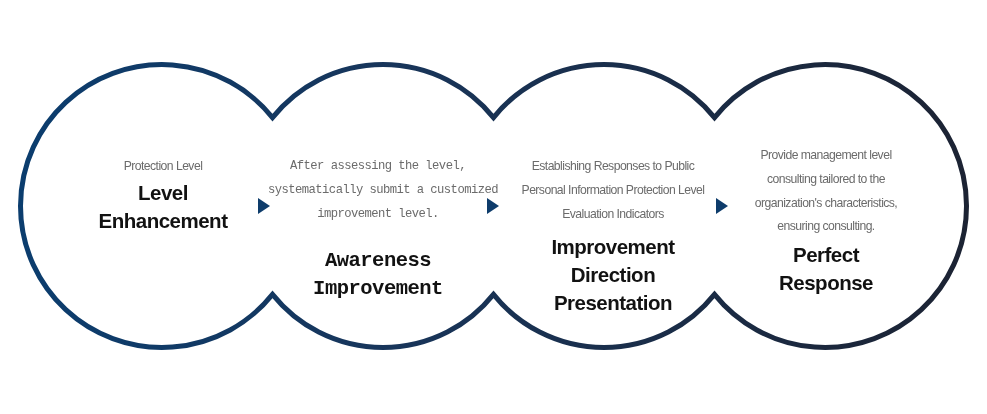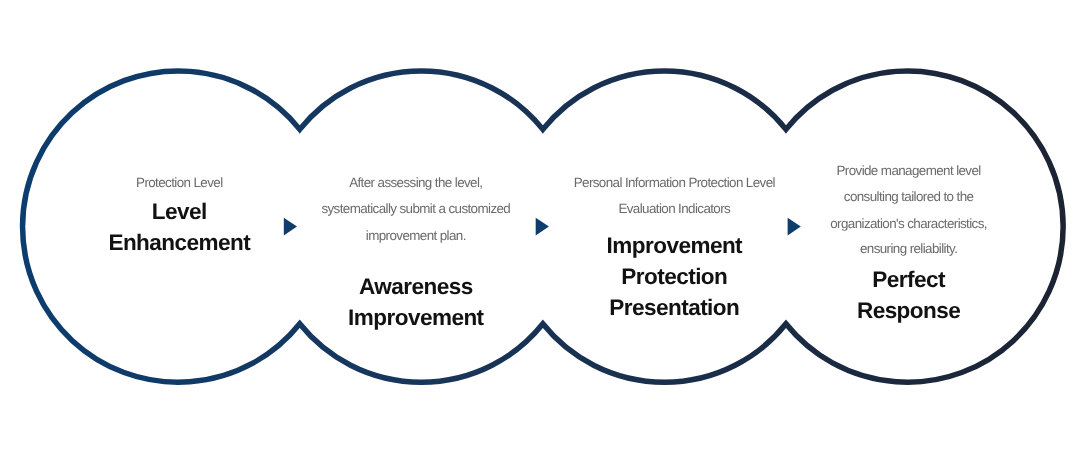--- a/index.html
+++ b/index.html
@@ -75,50 +75,51 @@
 <div class="step" id="step-0" style="left:53px; top:155px;">
   <p class="step-desc">
     <span>Protection Level</span>
   </p>
   <h2 class="step-title" style="">
     <span>Level</span>
     <span>Enhancement</span>
   </h2>
 </div>
 
-<div class="step" id="step-1" style="left:268px; top:155px;">
+<div class="step" id="step-1" style="left:268px; top:155px;font-family:Liberation Mono, monospace;">
   <p class="step-desc">
     <span>After assessing the level,</span>
     <span>systematically submit a customized</span>
-    <span>improvement plan.</span>
+    <span>improvement level.</span>
   </p>
   <h2 class="step-title" style="margin-top:21px;">
     <span>Awareness</span>
     <span>Improvement</span>
   </h2>
 </div>
 
 <div class="step" id="step-2" style="left:503px; top:155px;">
   <p class="step-desc">
+    <span>Establishing Responses to Public</span>
     <span>Personal Information Protection Level</span>
     <span>Evaluation Indicators</span>
   </p>
   <h2 class="step-title" style="margin-top:7px;">
     <span>Improvement</span>
-    <span>Protection</span>
+    <span>Direction</span>
     <span>Presentation</span>
   </h2>
 </div>
 
 <div class="step" id="step-3" style="left:716px; top:144px;">
   <p class="step-desc">
     <span>Provide management level</span>
     <span>consulting tailored to the</span>
     <span>organization's characteristics,</span>
-    <span>ensuring reliability.</span>
+    <span>ensuring consulting.</span>
   </p>
   <h2 class="step-title" style="margin-top:2px;">
     <span>Perfect</span>
     <span>Response</span>
   </h2>
 </div>
 
 <div class="arrow" id="arrow-0" style="left: 258px; top: 198px; border-left-color: rgb(14, 60, 107);"></div>
 <div class="arrow" id="arrow-1" style="left: 487px; top: 198px; border-left-color: rgb(14, 60, 107);"></div>
 <div class="arrow" id="arrow-2" style="left: 716px; top: 198px; border-left-color: rgb(14, 60, 107);"></div>

